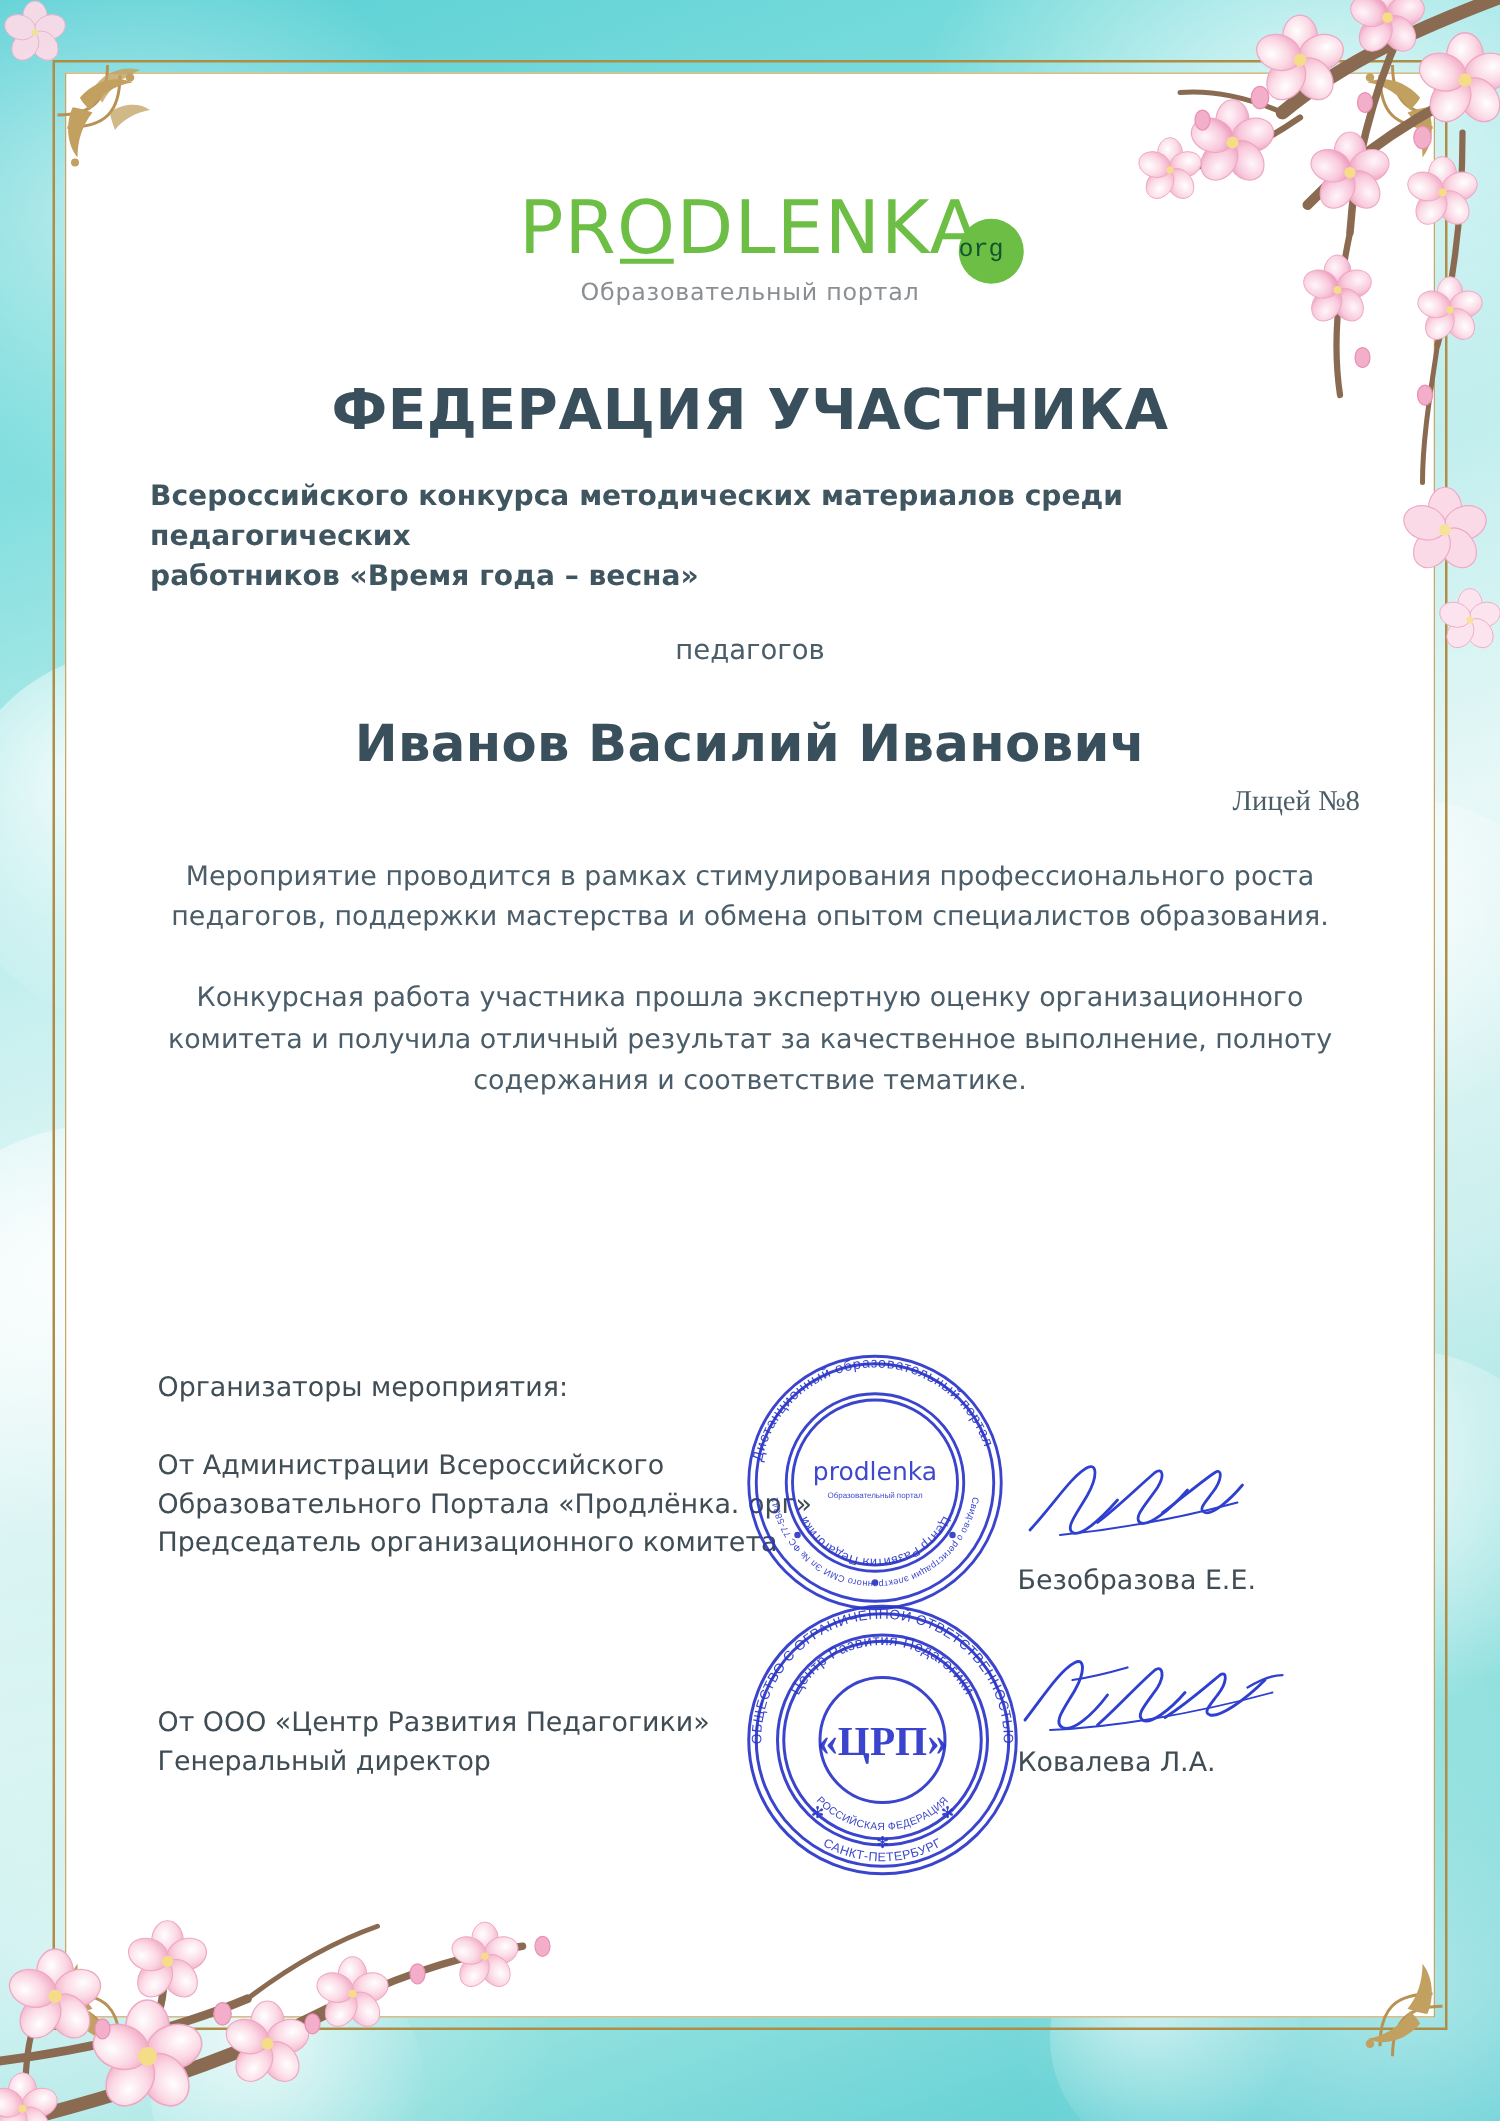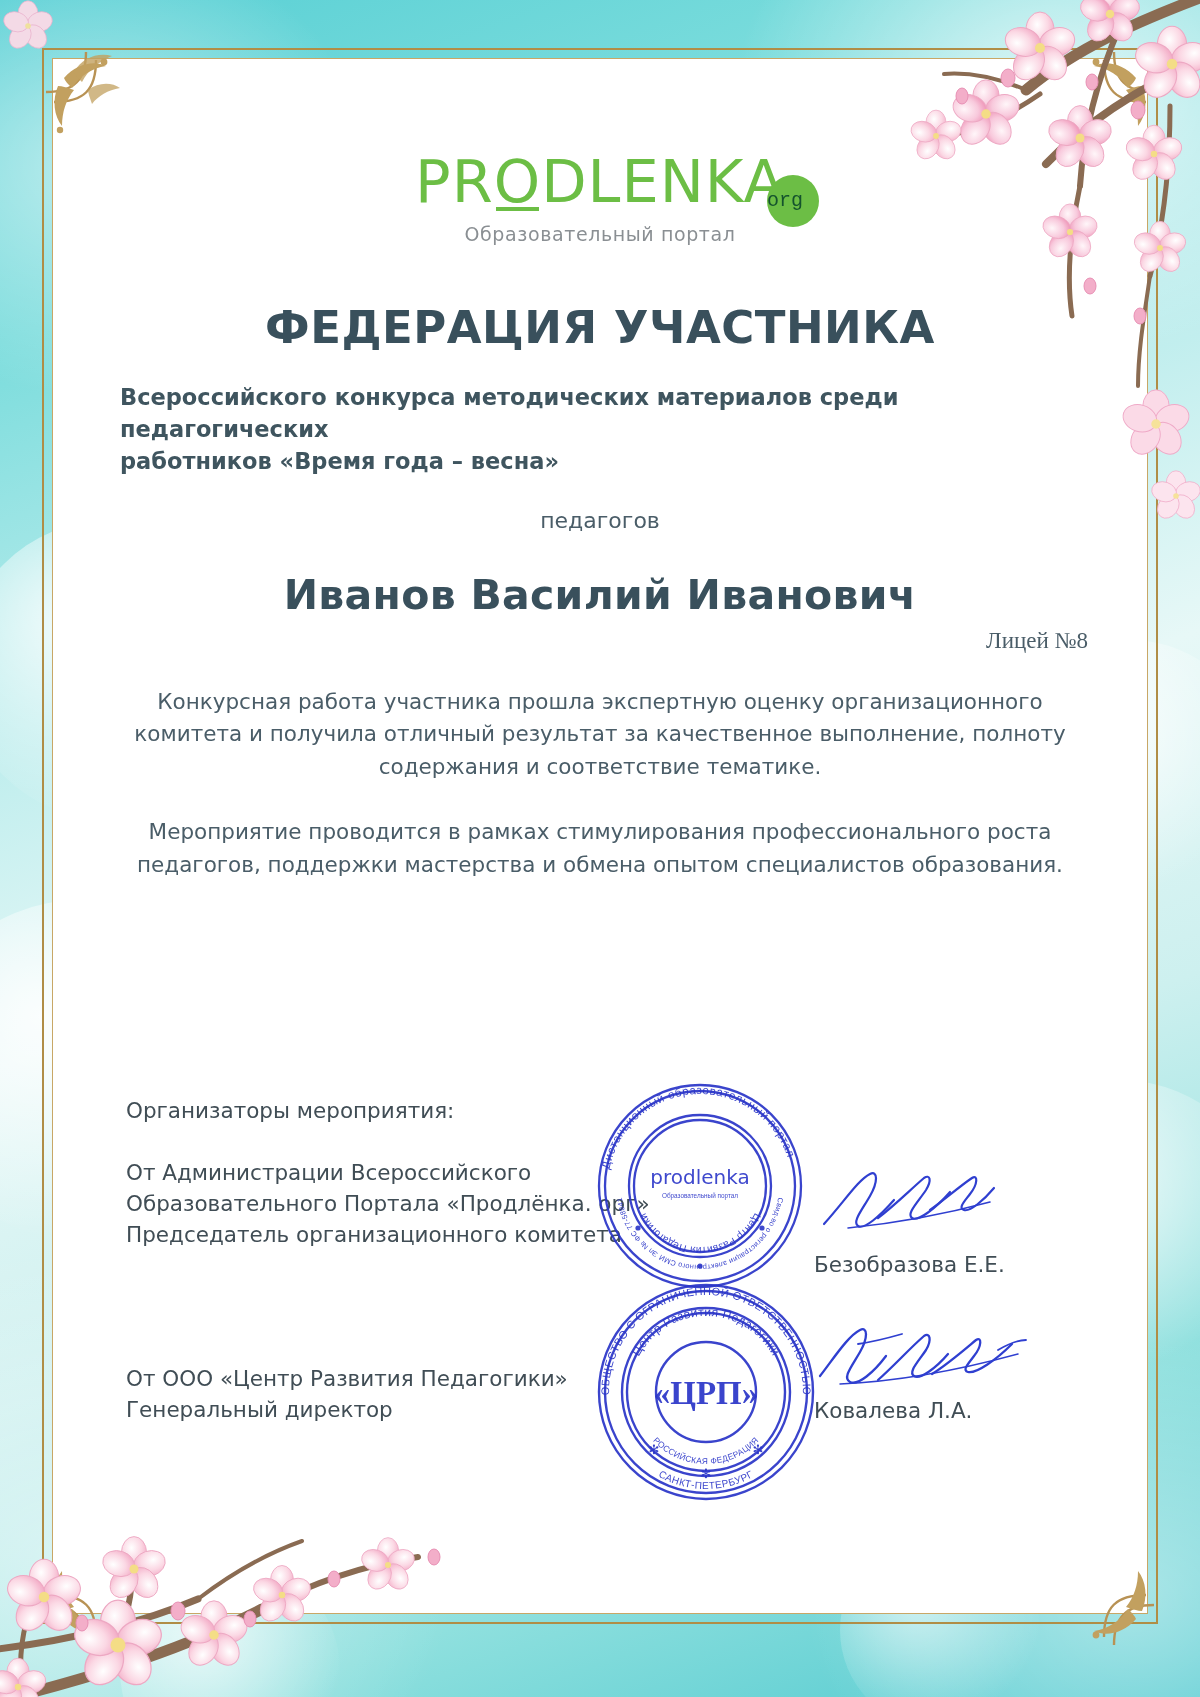--- a/index.html
+++ b/index.html
@@ -608,23 +608,23 @@
       <div>Всероссийского конкурса методических материалов среди педагогических</div>
       <div>работников «Время года – весна»</div>
     </div>
 
     <div class="receives">педагогов</div>
 
     <div class="recipient">Иванов Василий Иванович</div>
 
     <div class="organization">Лицей №8</div>
 
+    <div class="body-par">Мероприятие проводится в рамках стимулирования профессионального роста педагогов, поддержки мастерства и обмена опытом специалистов образования.</div>
+
     <div class="body-par">Конкурсная работа участника прошла экспертную оценку организационного комитета и получила отличный результат за качественное выполнение, полноту содержания и соответствие тематике.</div>
-
-    <div class="body-par">Мероприятие проводится в рамках стимулирования профессионального роста педагогов, поддержки мастерства и обмена опытом специалистов образования.</div>
 
 
 
     <div class="sign-area">
 
       <div class="sign-left">
         <div class="org-head">Организаторы мероприятия:</div>
 
         <div class="sign-block-1">
           <div class="org-line">От Администрации Всероссийского</div>

